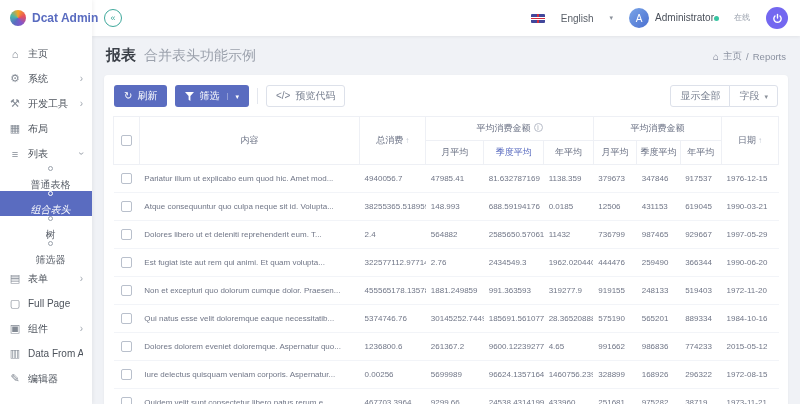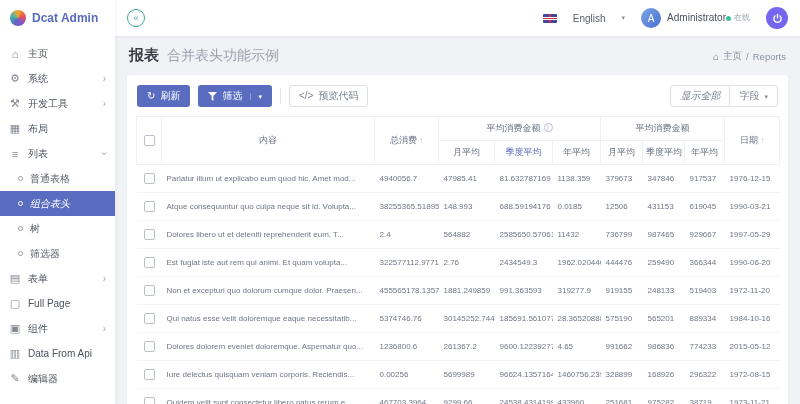--- a/index.html
+++ b/index.html
@@ -2,51 +2,51 @@
 <html><head>
 <meta charset="utf-8">
 <style>
   * { box-sizing: border-box; margin: 0; padding: 0; }
   html, body { width: 800px; height: 404px; overflow: hidden; }
   body { font-family: "Liberation Sans", "DejaVu Sans", sans-serif; background: #f0f2f6; color: #454b54; font-size: 10px; }
 
   .app { display: flex; width: 800px; height: 404px; }
 
   
-  .sidebar { width: 115px; flex-shrink: 0; background: #fff; height: 100%; box-shadow: 1px 0 4px rgba(0,0,0,.06); z-index: 5; display: flex; flex-direction: column; }
+  .sidebar { width: 92px; flex-shrink: 0; background: #fff; height: 100%; box-shadow: 1px 0 4px rgba(0,0,0,.06); z-index: 5; display: flex; flex-direction: column; }
   .brand { height: 36px; display: flex; align-items: center; gap: 6px; padding: 0 10px; flex-shrink: 0; }
   .brand-logo { width: 16px; height: 16px; border-radius: 50%; background: conic-gradient(#f5a623, #e8505b, #8455c9, #5a6cc0, #49b6a9, #f5a623); flex-shrink: 0; }
   .brand-name { color: #5a6cc0; font-size: 12px; font-weight: bold; white-space: nowrap; }
   .menu { padding-top: 5px; overflow: hidden; }
   .menu-item { display: flex; align-items: center; gap: 7px; height: 25px; padding: 0 9px; cursor: pointer; color: #4d535c; font-size: 10px; white-space: nowrap; }
   .menu-item .mi-icon { width: 12px; text-align: center; color: #838a94; font-size: 11px; flex-shrink: 0; }
   .menu-item .mi-label { flex: 1; overflow: hidden; }
   .menu-item .mi-chev { color: #a3a9b2; font-size: 10px; }
   .menu-item .mi-chev.down { transform: rotate(90deg); }
-  .menu-item.child { padding-left: 18px; color: #5a606a; }
+  .menu-item.child { padding-left: 18px; color: #5a606a; flex-direction: column; }
   .menu-item .bullet { width: 5px; height: 5px; border: 1px solid #9aa1ab; border-radius: 50%; flex-shrink: 0; }
   .menu-item.active { background: #5a6cc0; color: #fff; font-style: italic; }
   .menu-item.active .bullet { border-color: #fff; }
 
   
   .main { flex: 1; display: flex; flex-direction: column; min-width: 0; }
   .navbar { height: 36px; background: #fff; display: flex; align-items: center; justify-content: space-between; padding: 0 12px; box-shadow: 0 1px 3px rgba(0,0,0,.06); flex-shrink: 0; }
   .nav-toggle { width: 18px; height: 18px; border: 1px solid #3fa99c; color: #3fa99c; border-radius: 50%; display: flex; align-items: center; justify-content: center; font-size: 9px; cursor: pointer; padding-bottom: 1px; }
   .nav-right { display: flex; align-items: center; gap: 16px; }
   .lang { display: flex; align-items: center; gap: 16px; color: #585e67; cursor: pointer; }
   .flag { width: 14px; height: 9px; border-radius: 1px; background-color: #41479b;
     background-image:
       linear-gradient(transparent 36%, #fff 36% 44%, #d02e3e 44% 56%, #fff 56% 64%, transparent 64%),
       linear-gradient(90deg, transparent 40%, #fff 40% 46%, #d02e3e 46% 54%, #fff 54% 60%, transparent 60%); }
   .caret { font-size: 7px; color: #8b919b; }
   .user { display: flex; align-items: center; gap: 6px; cursor: pointer; }
   .avatar { width: 20px; height: 20px; border-radius: 50%; background: linear-gradient(135deg, #7aa5e8, #4a6fd0); color: #fff; font-size: 10px; display: flex; align-items: center; justify-content: center; flex-shrink: 0; }
   .user-text { display: flex; line-height: 1.15; }
   .user-name { font-size: 10px; color: #4a505a; }
-  .user-status { font-size: 8px; color: #99a0ac; display: flex; align-items: center; gap: 3px; }
+  .user-status { font-size: 8px; color: #99a0ac; display: flex; align-items: center; gap: 15px; }
   .status-dot { width: 5px; height: 5px; border-radius: 50%; background: #38c5a2; }
   .power-btn { width: 22px; height: 22px; border-radius: 50%; background: #7367f0; display: flex; align-items: center; justify-content: center; cursor: pointer; }
 
   
   .content { flex: 1; padding: 7px 12px 0; overflow: hidden; }
   .page-head { display: flex; align-items: baseline; gap: 8px; padding: 3px 2px 10px; }
   .page-title { font-size: 15px; color: #3a3f47; font-weight: 600; }
   .page-subtitle { font-size: 14px; color: #9ba1ac; }
   .breadcrumb { margin-left: auto; font-size: 9.5px; color: #8a91a0; display: flex; align-items: center; gap: 4px; }
   .bc-home-icon { color: #6b7285; font-size: 10px; }
@@ -54,21 +54,21 @@
 
   .card { background: #fff; border-radius: 4px; box-shadow: 0 1px 3px rgba(0,0,0,.05); padding: 9px 9px 0; min-height: 340px; }
   .toolbar { display: flex; align-items: center; gap: 8px; padding: 1px 1px 9px; }
   .btn { display: inline-flex; align-items: center; gap: 5px; font-size: 10px; border-radius: 3px; padding: 5px 9px; cursor: pointer; border: 1px solid transparent; white-space: nowrap; line-height: 1; }
   .btn-primary { background: #5a6cc0; color: #fff; }
   .btn-outline { background: #fff; border-color: #dde1ea; color: #7a8292; }
   .btn .ico { font-size: 10px; line-height: 1; }
   .filter-caret { border-left: 1px solid rgba(255,255,255,.35); padding-left: 7px; margin-left: 3px; font-size: 7px; }
   .tb-divider { width: 1px; height: 16px; background: #e4e7ee; }
   .toolbar-right { margin-left: auto; display: flex; }
-  .toolbar-right .btn-outline:first-child { border-radius: 3px 0 0 3px; font-style: italic; }
+  .toolbar-right .btn-outline:first-child { border-radius: 3px 0 0 3px; }
   .toolbar-right .btn-outline:last-child { border-radius: 0 3px 3px 0; margin-left: -1px; }
 
   
   table.grid { width: 100%; border-collapse: collapse; table-layout: fixed; }
   .grid thead th { border: 1px solid #eef0f5; background: #fff; color: #6b7285; font-weight: 500; font-size: 9px; padding: 5px 3px; text-align: center; white-space: nowrap; overflow: hidden; }
   .grid thead th.accent { color: #5a6cc0; }
   .sort { color: #c2c8d2; font-size: 8px; margin-left: 2px; }
   .info-i { display: inline-flex; width: 9px; height: 9px; border: 1px solid #b7bcc8; border-radius: 50%; font-size: 6.5px; align-items: center; justify-content: center; color: #9aa0ae; margin-left: 3px; vertical-align: 1px; }
   .grid tbody td { border-bottom: 1px solid #f2f4f8; padding: 8px 5px; font-size: 8px; color: #70768а; color: #707687; white-space: nowrap; overflow: hidden; text-align: left; }
   .grid tbody td:first-child, .grid th.th-cb { text-align: center; padding-left: 2px; padding-right: 2px; }
@@ -330,21 +330,21 @@
                 <td>261367.2</td>
                 <td>9600.122392774</td>
                 <td>4.65</td>
                 <td>991662</td>
                 <td>986836</td>
                 <td>774233</td>
                 <td>2015-05-12</td>
               </tr>
               <tr>
     <td><input type="checkbox" class="cb" style=""></td>
-  <td>Iure delectus quisquam veniam corporis. Reciendis...</td>
+  <td>Iure delectus quisquam veniam corporis. Aspernatur...</td>
                 <td>0.00256</td>
                 <td>5699989</td>
                 <td>96624.1357164</td>
                 <td>1460756.23965</td>
                 <td>328899</td>
                 <td>168926</td>
                 <td>296322</td>
                 <td>1972-08-15</td>
               </tr>
               <tr>

